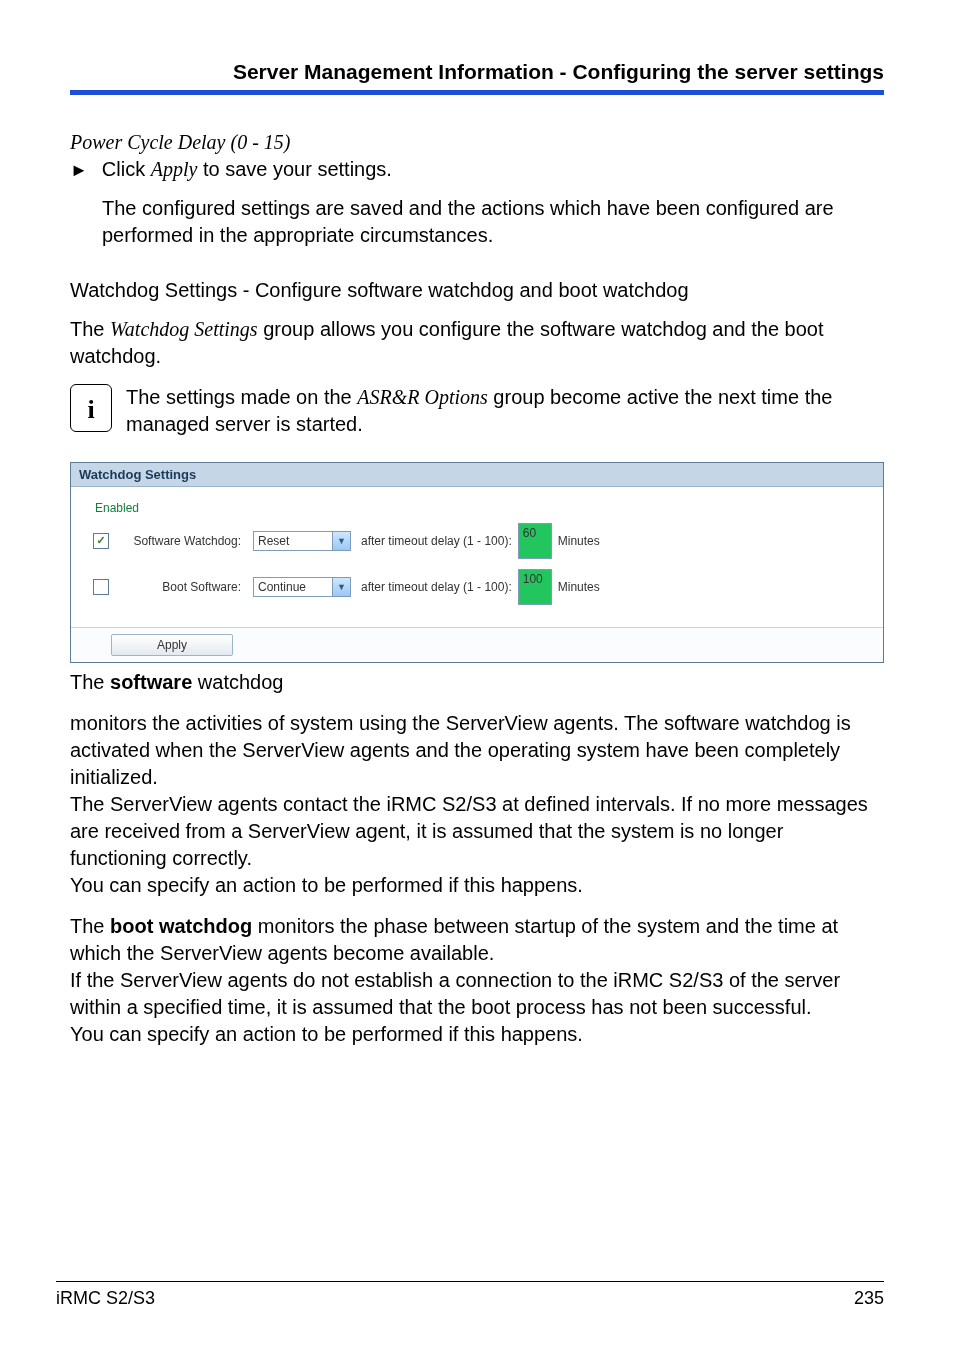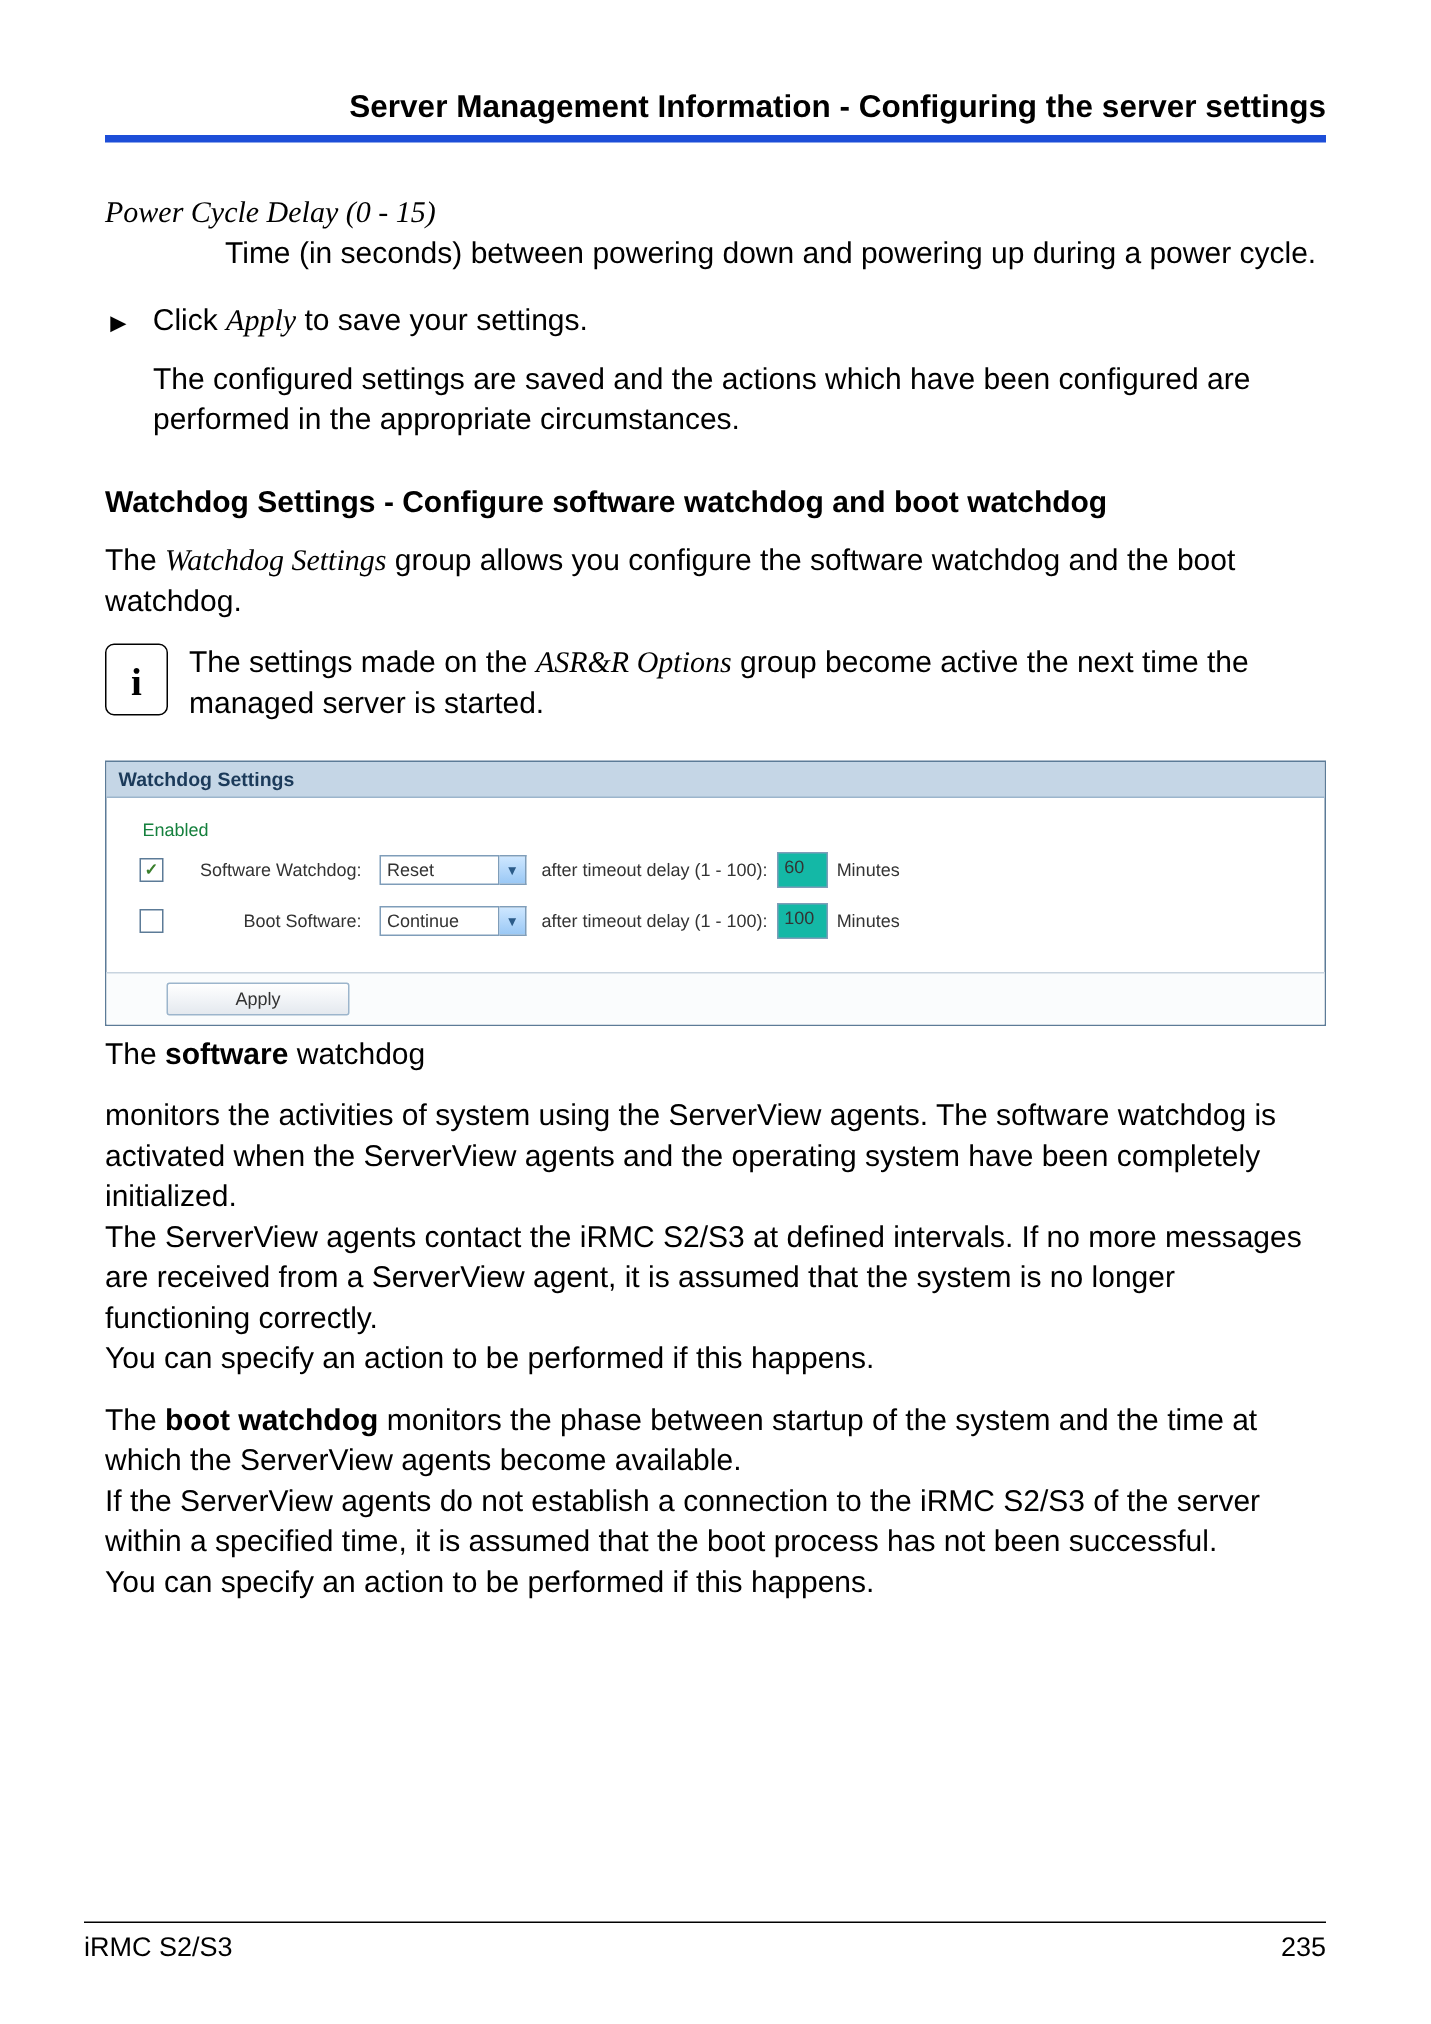--- a/index.html
+++ b/index.html
@@ -54,21 +54,21 @@
     font-style: italic;
     font-family: Georgia, 'Times New Roman', serif;
   }
   .indent-para {
     font-size: 20px;
     line-height: 1.35;
     margin-left: 32px;
     margin-bottom: 30px;
   }
   .section-heading {
-    font-weight: bold;
+    font-weight: normal;
     font-size: 20px;
     margin-bottom: 14px;
   }
   .para {
     font-size: 20px;
     line-height: 1.35;
     margin-bottom: 14px;
   }
   .note-row {
     display: flex;
@@ -174,23 +174,23 @@
     font-size: 9px;
     color: #2b5b88;
     box-sizing: border-box;
   }
   .wd-after {
     font-size: 12px;
     margin-left: 4px;
   }
   .wd-input {
     border: 1px solid #7f9db9;
-    background: #14b8a6;
+    background: #22c55e;
     width: 34px;
-    height: 24px;
+    height: 36px;
     font-size: 12px;
     padding: 2px 4px;
     box-sizing: border-box;
   }
   .wd-unit { font-size: 12px; }
   .panel-footer {
     border-top: 1px solid #c8d4df;
     padding: 6px 0 6px 40px;
     background: #fafcfd;
   }
@@ -224,21 +224,20 @@
 </head>
 <body>
 
 <div class="page">
 
   <div class="header">
     <span>Server Management Information - Configuring the server settings</span>
   </div>
 
   <div class="italic-heading">Power Cycle Delay (0 - 15)</div>
-  <div class="def-body">Time (in seconds) between powering down and powering up during a power cycle.</div>
 
   <div class="bullet-row">
     <div class="bullet-marker">►</div>
     <div class="bullet-text">
       <span>Click </span><span class="apply-word">Apply</span><span> to save your settings.</span>
     </div>
   </div>
 
   <div class="indent-para">The configured settings are saved and the actions which have been configured are performed in the appropriate circumstances.</div>
 

